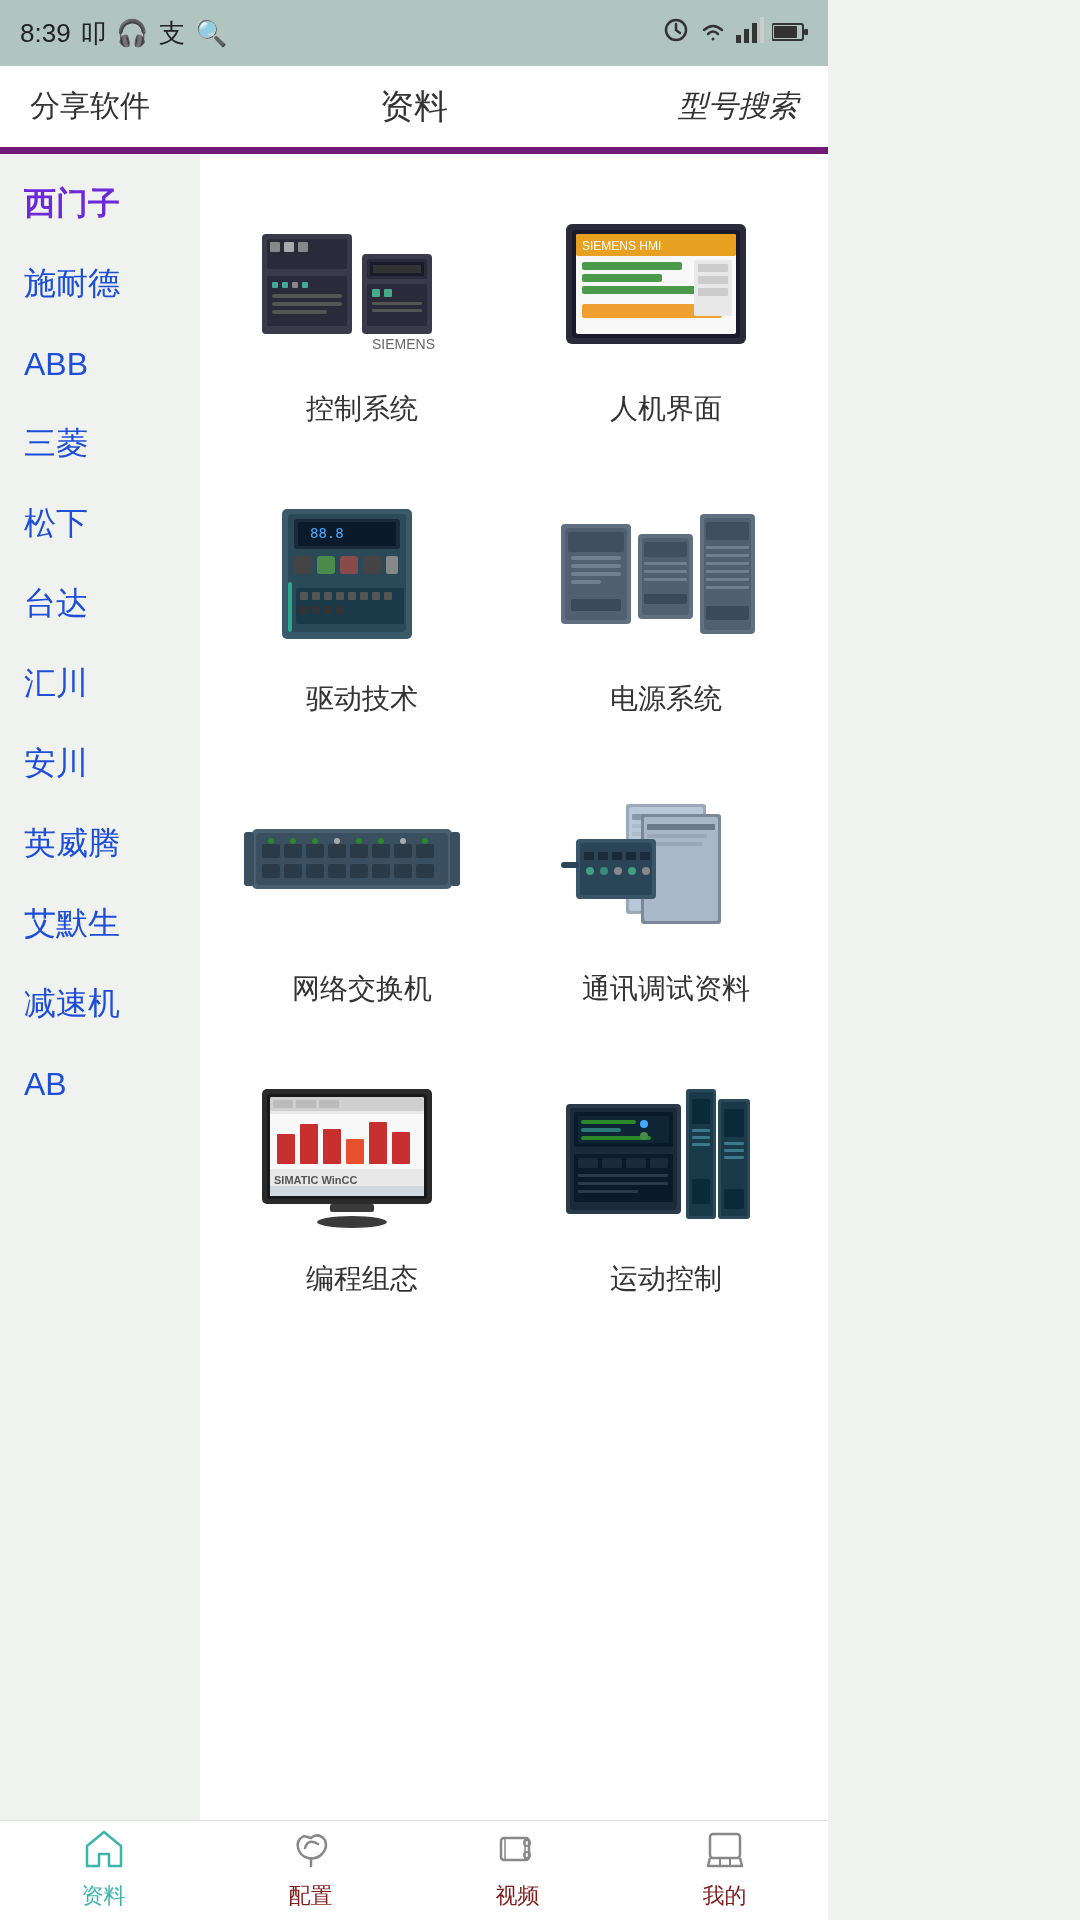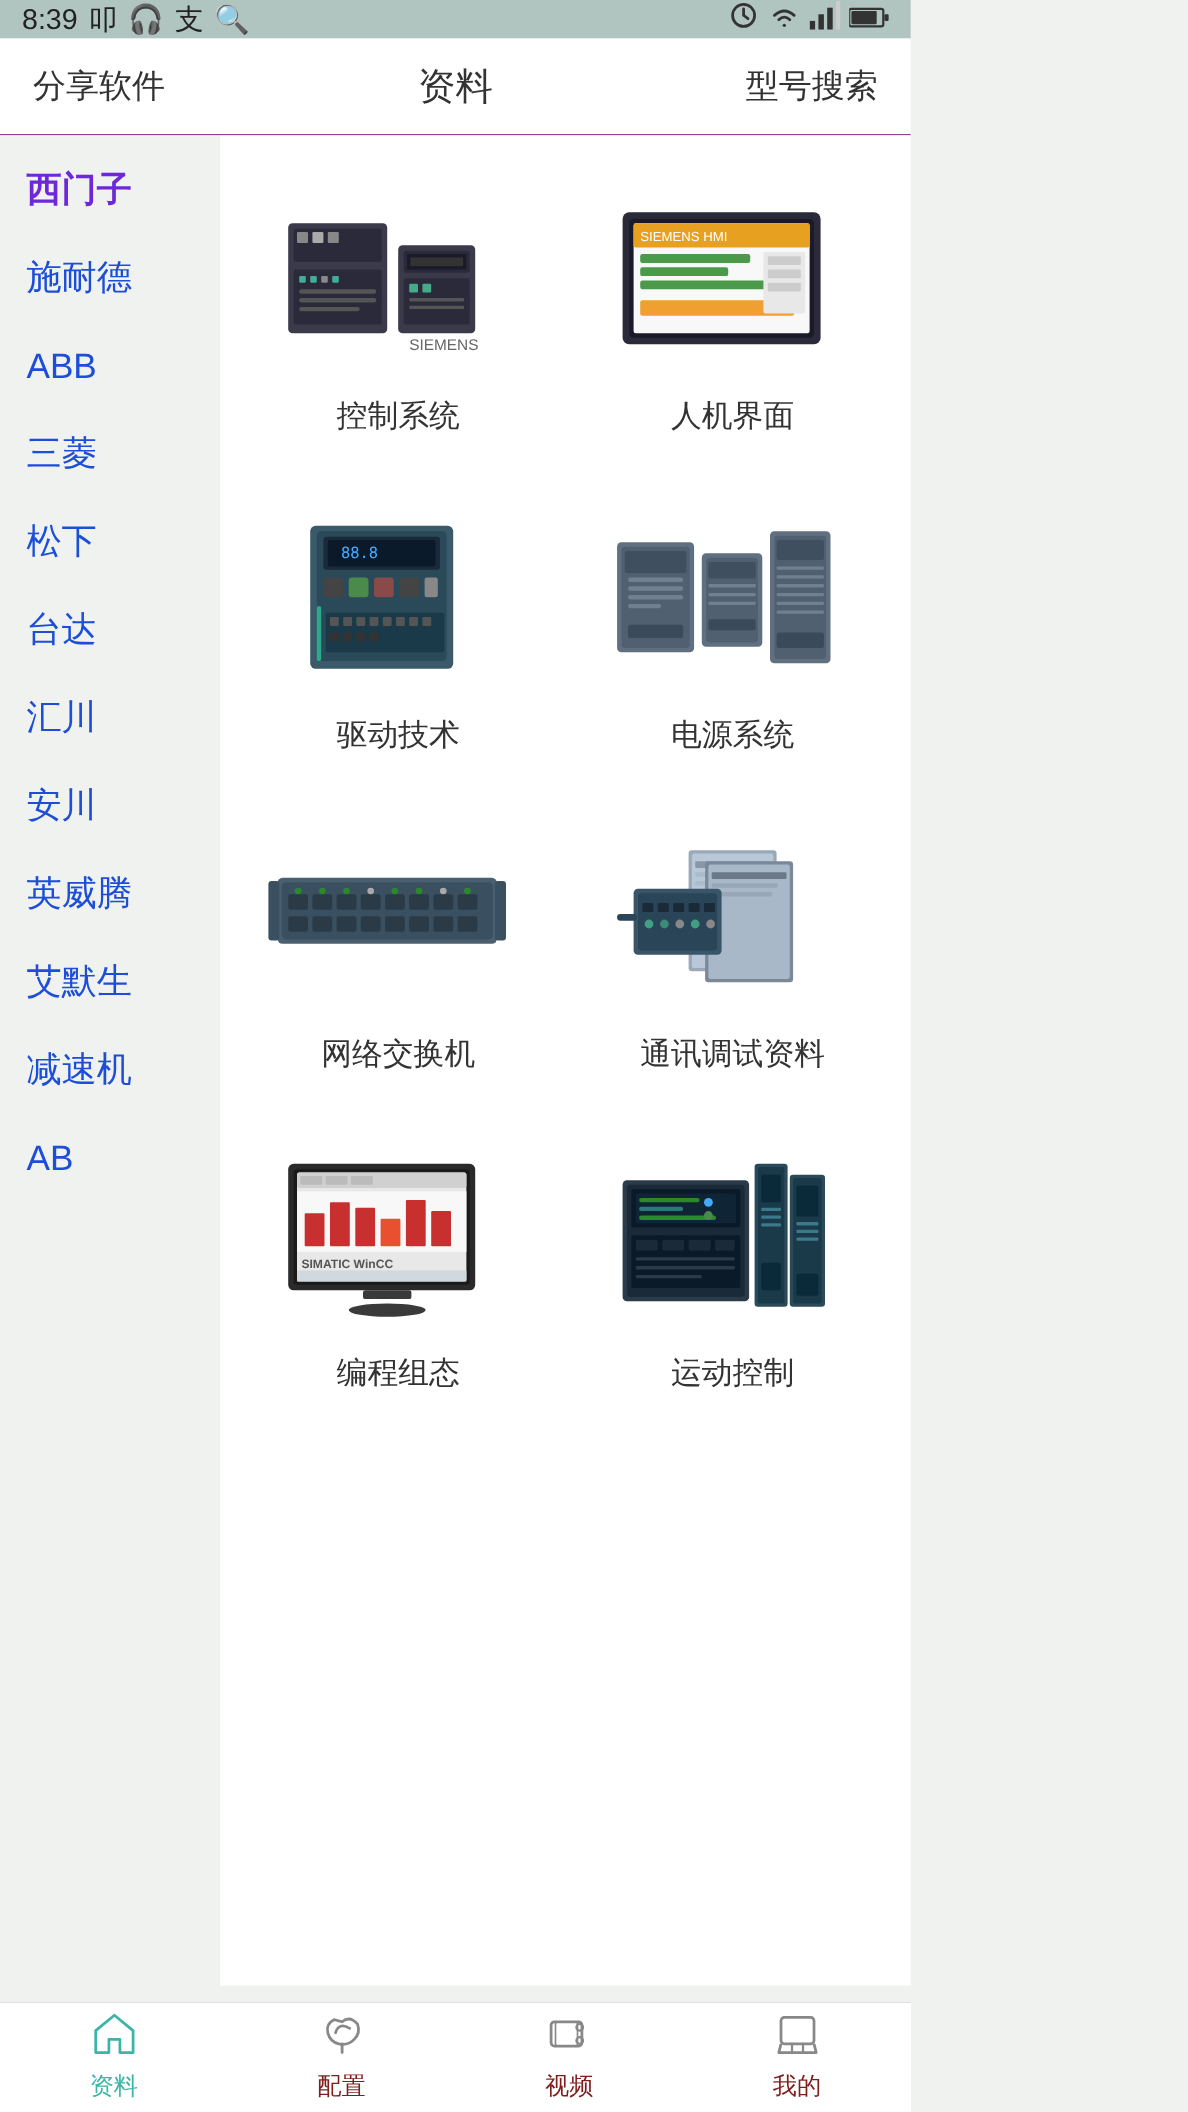--- a/index.html
+++ b/index.html
@@ -8,55 +8,56 @@
       width: 828px;
       min-height: 1920px;
       font-family: 'PingFang SC', 'Helvetica Neue', Arial, sans-serif;
       background: #f0f2f0;
       overflow-x: hidden;
     }
 
     
     .status-bar {
       width: 100%;
-      height: 35px;
+      height: 66px;
       background: #b0c4c0;
       display: flex;
       align-items: center;
       justify-content: space-between;
       padding: 0 20px;
       font-size: 26px;
       color: #222;
     }
     .status-left { display: flex; align-items: center; gap: 10px; }
     .status-right { display: flex; align-items: center; gap: 8px; }
 
     
     .top-nav {
       width: 100%;
       height: 88px;
       background: #fff;
       display: flex;
       align-items: center;
       justify-content: space-between;
       padding: 0 30px;
-      border-bottom: 1px solid #701a75;
+      border-bottom: 7px solid #701a75;
     }
     .top-nav-left {
       font-size: 30px;
       color: #333;
     }
     .top-nav-center {
       font-size: 34px;
       color: #333;
       font-weight: 500;
     }
     .top-nav-right {
       font-size: 30px;
       color: #333;
+      font-style: italic;
     }
 
     
     .main-layout {
       display: flex;
       width: 100%;
       min-height: calc(1920px - 50px - 88px - 100px);
     }
 
     

